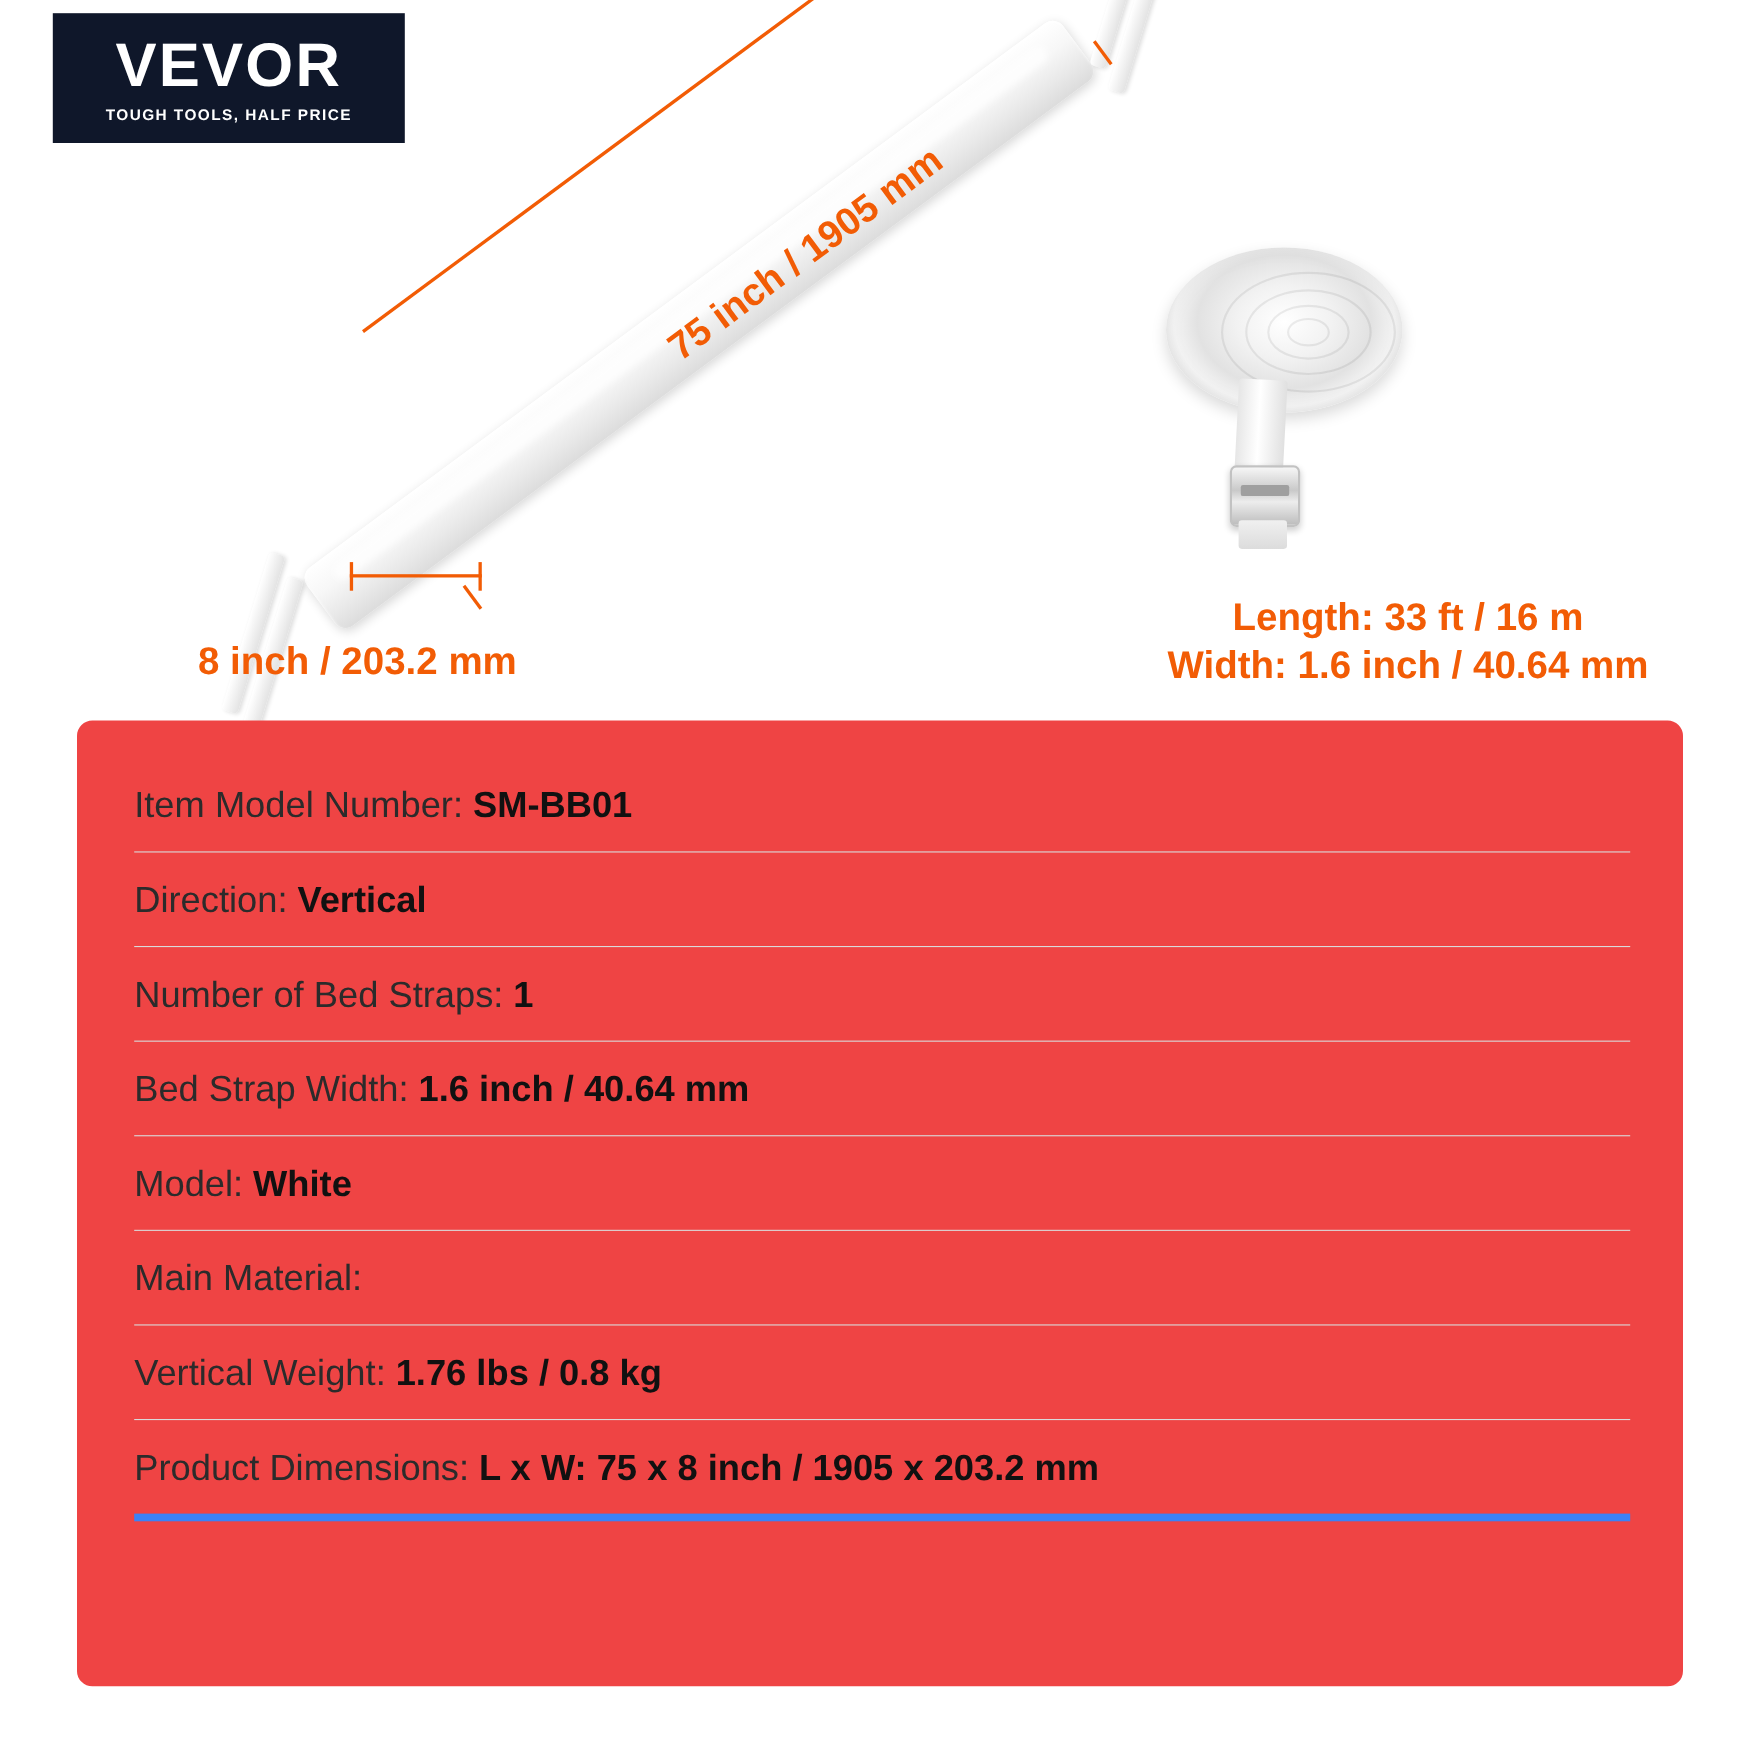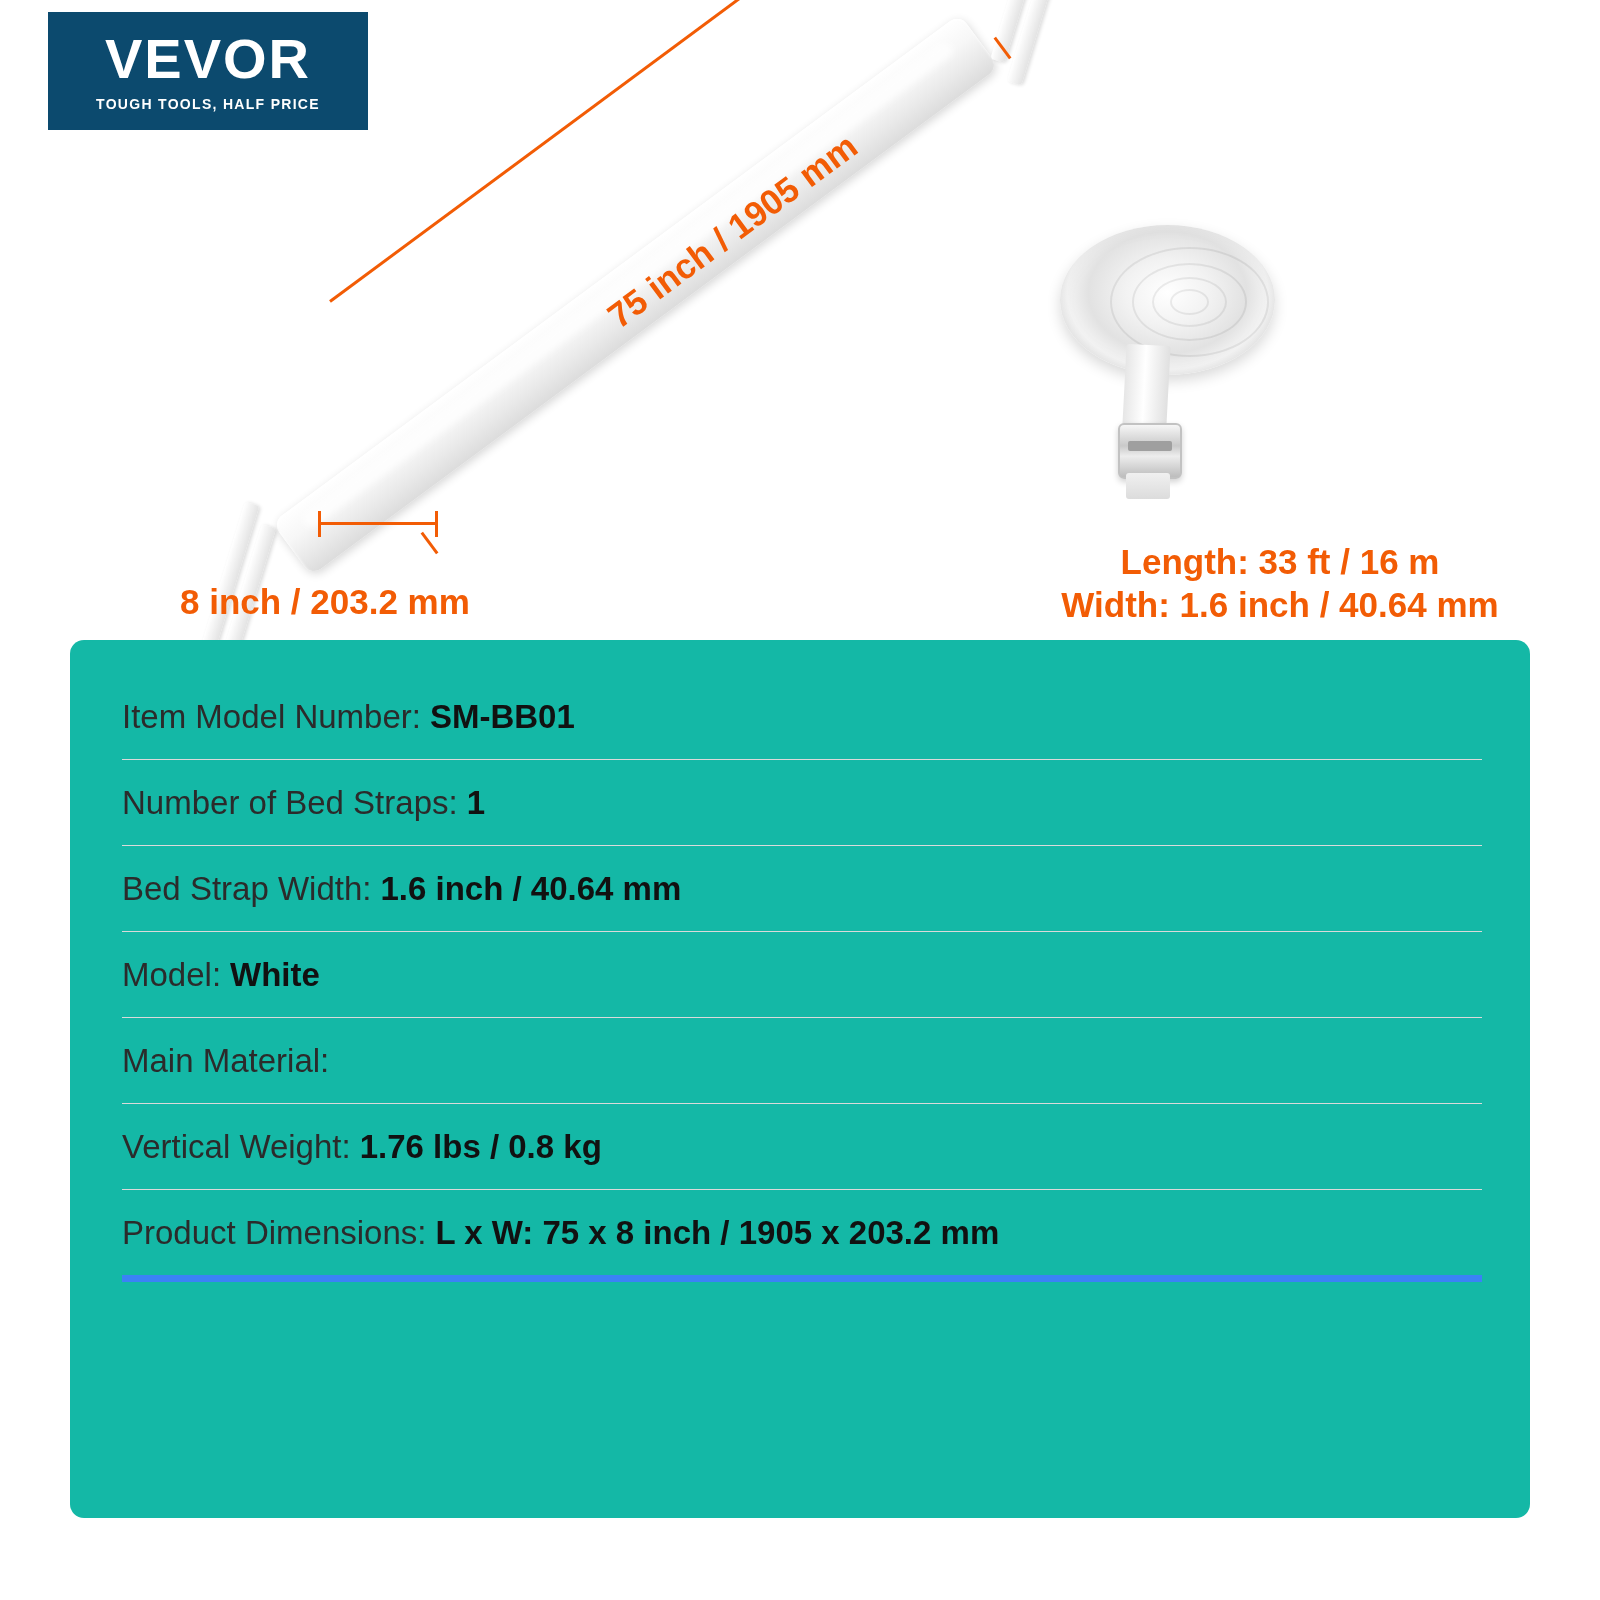--- a/index.html
+++ b/index.html
@@ -15,21 +15,21 @@
     overflow: hidden;
   }
 
   
   .logo-box {
     position: absolute;
     left: 48px;
     top: 12px;
     width: 320px;
     height: 118px;
-    background: #0c4a6e;
+    background: #0f172a;
     display: flex;
     flex-direction: column;
     align-items: center;
     justify-content: center;
   }
   .logo-word {
     color: #ffffff;
     font-size: 56px;
     font-weight: bold;
     letter-spacing: 2px;
@@ -229,24 +229,24 @@
     color: #f25c05;
     font-size: 35px;
     font-weight: bold;
     line-height: 1.23;
   }
 
   
   .spec-panel {
     position: absolute;
     left: 70px;
-    top: 640px;
+    top: 655px;
     width: 1460px;
     height: 878px;
-    background: #14b8a6;
+    background: #ef4444;
     border-radius: 14px;
   }
   .spec-list {
     position: absolute;
     left: 52px;
     top: 34px;
     width: 1360px;
   }
   .spec-row {
     height: 85px;
@@ -318,20 +318,24 @@
 </div>
 
 <div class="spec-panel">
   <div class="spec-list">
 
     <div class="spec-row">
       <span class="spec-label">Item Model Number:</span>
       <span class="spec-value">SM-BB01</span>
     </div>
 
+    <div class="spec-row">
+      <span class="spec-label">Direction:</span>
+      <span class="spec-value">Vertical</span>
+    </div>
 
     <div class="spec-row">
       <span class="spec-label">Number of Bed Straps:</span>
       <span class="spec-value">1</span>
     </div>
 
 
     <div class="spec-row">
       <span class="spec-label">Bed Strap Width:</span>
       <span class="spec-value">1.6 inch / 40.64 mm</span>

